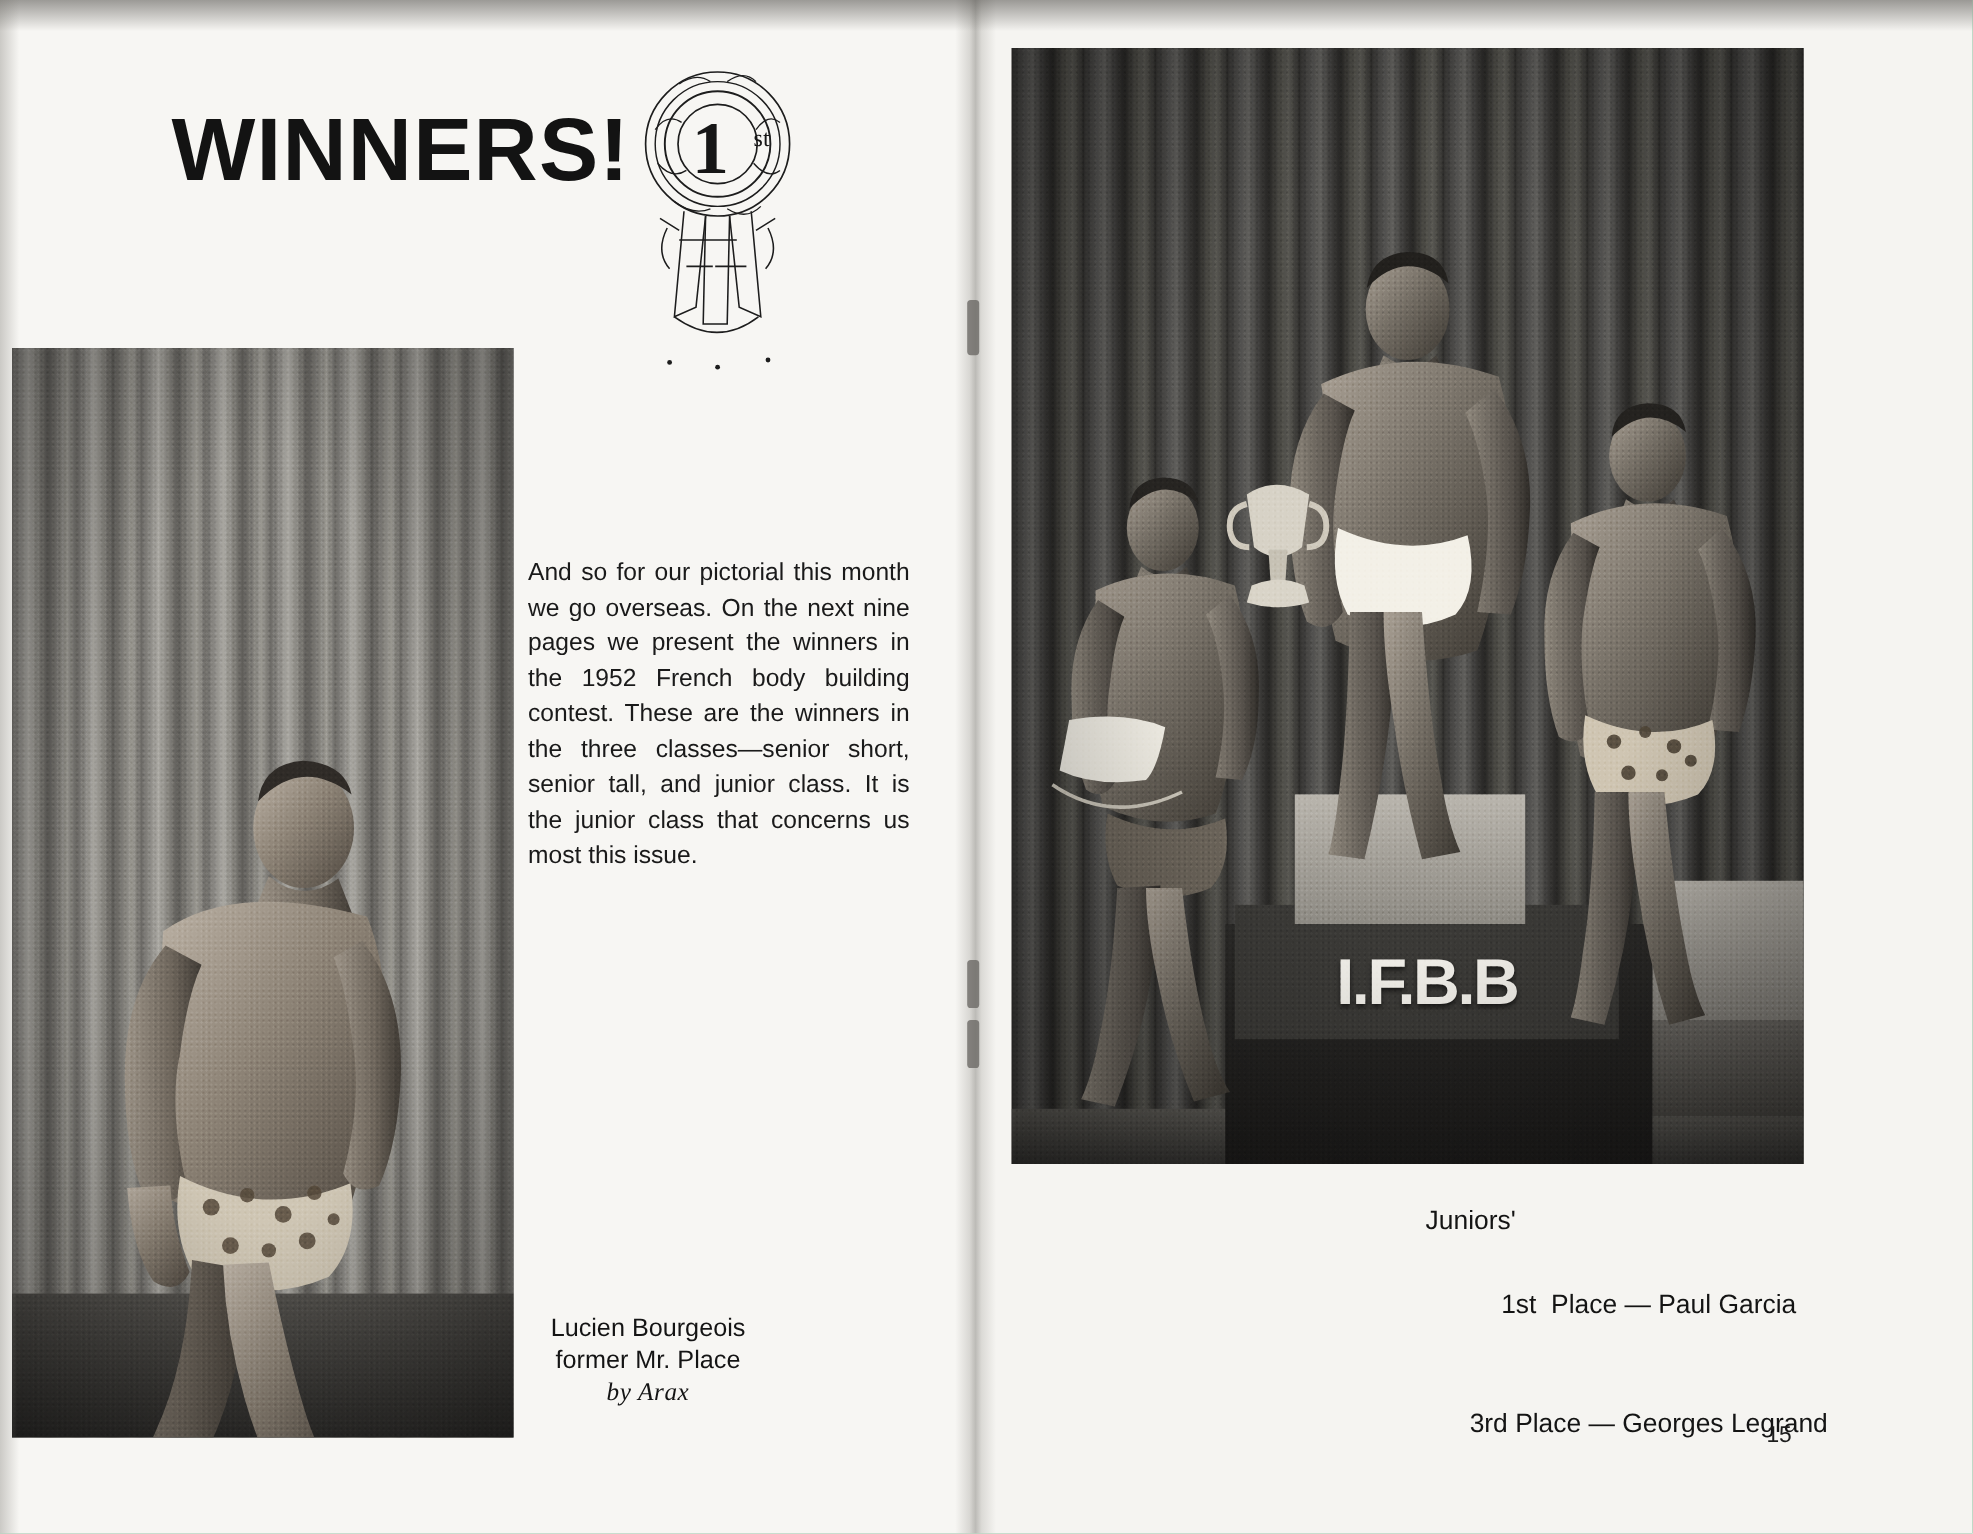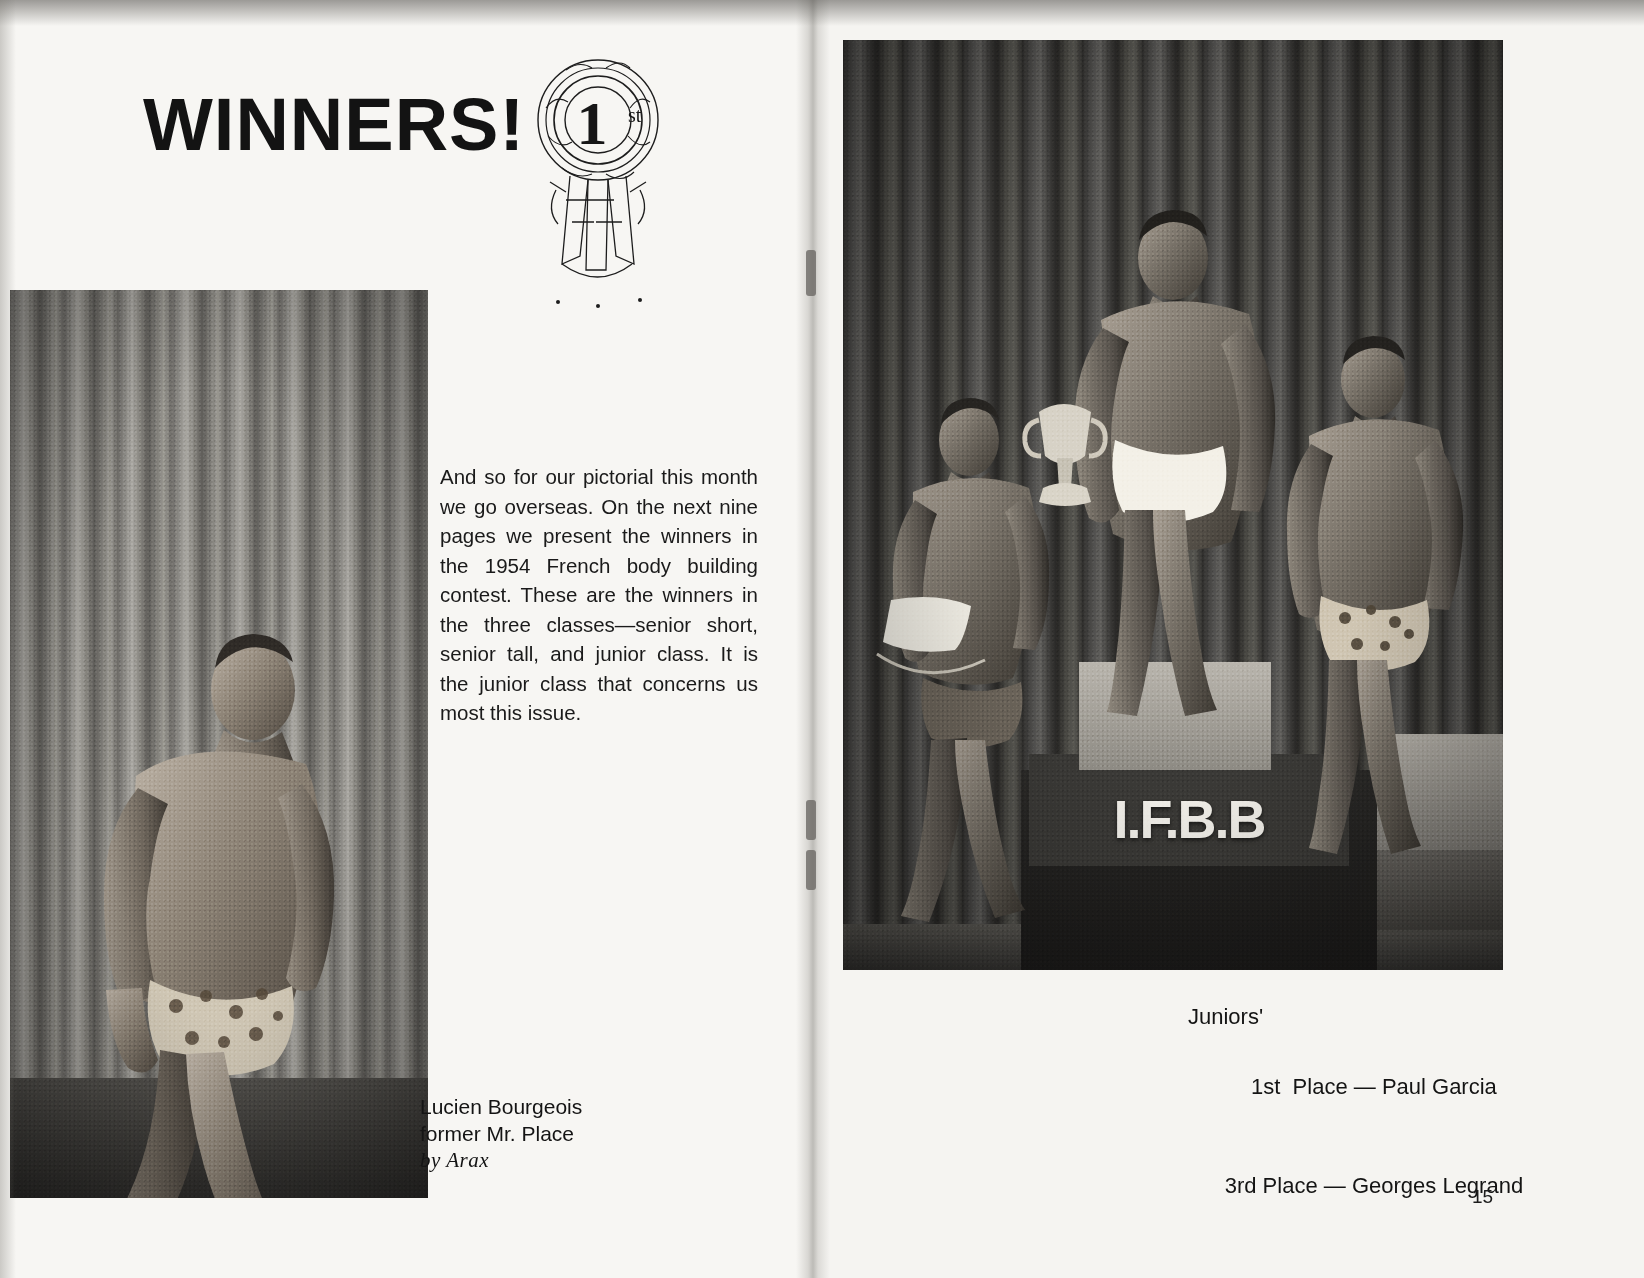--- a/index.html
+++ b/index.html
@@ -186,21 +186,21 @@
     position: absolute;
     left: 0; bottom: 0; width: 660px; height: 46px;
     background: linear-gradient(to bottom, #5a5853, #333230);
   }
 
   
   .caption-left {
     position: absolute;
     left: 420px; top: 1093px;
     width: 240px;
-    text-align: left;
+    text-align: center;
     font-family: "Liberation Sans", sans-serif;
     font-size: 21px;
     line-height: 27px;
     color: #141414;
   }
   .caption-left .byline {
     font-family: "Liberation Serif", serif;
     font-style: italic;
     font-size: 21px;
     letter-spacing: 0.5px;
@@ -273,21 +273,21 @@
         <path d="M14 132 L30 142 M110 132 L94 142"></path>
       </g>
       <g fill="#1d1d1d">
         <circle cx="22" cy="252" r="2"></circle>
         <circle cx="62" cy="256" r="2"></circle>
         <circle cx="104" cy="250" r="2"></circle>
       </g>
     </svg>
   </div>
 
-  <div class="bodycopy">And so for our pictorial this month we go overseas. On the next nine pages we present the winners in the 1954 French body building contest. These are the winners in the three classes—senior short, senior tall, and junior class. It is the junior class that concerns us most this issue.</div>
+  <div class="bodycopy">And so for our pictorial this month we go overseas. On the next nine pages we present the winners in the 1952 French body building contest. These are the winners in the three classes—senior short, senior tall, and junior class. It is the junior class that concerns us most this issue.</div>
 
   <div class="photo-left">
     <div class="curtain"></div>
     <div class="floor-left"></div>
 
     <svg viewBox="0 0 418 908" width="418" height="908" style="position:absolute;inset:0;">
       <defs>
         <linearGradient id="skin" x1="0" y1="0" x2="1" y2="1">
           <stop offset="0%" stop-color="#bdb3a6"></stop>
           <stop offset="45%" stop-color="#8d8376"></stop>

